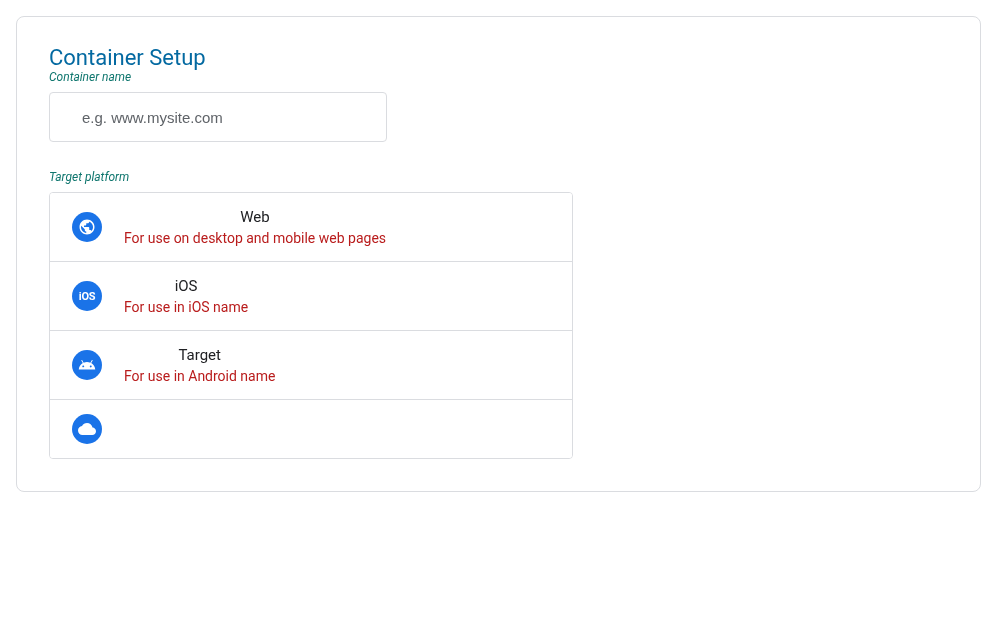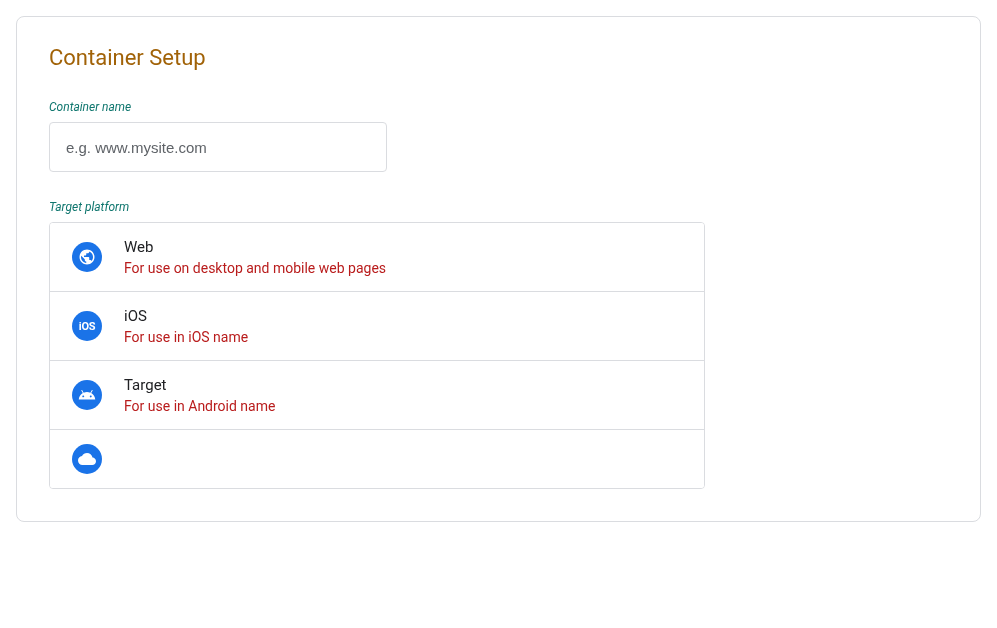--- a/index.html
+++ b/index.html
@@ -10,52 +10,52 @@
     }
     .card {
       border: 1px solid #dadce0;
       border-radius: 8px;
       padding: 28px 32px 32px 32px;
       max-width: 965px;
     }
     .page-title {
       font-size: 22px;
       font-weight: 400;
-      color: #a16207;
-      margin-bottom: 30px;
+      color: #0369a1;
     }
     .field-label {
       font-size: 12px;
       color: #0f766e;
       margin-bottom: 8px;
       font-weight: 400;
       font-style: italic;
     }
     .text-input {
       width: 338px;
       height: 50px;
-      padding: 0 16px;
+      padding: 0 32px;
       font-size: 15px;
       color: #202124;
       border: 1px solid #dadce0;
       border-radius: 4px;
       outline: none;
       background: #fff;
     }
     .text-input::placeholder {
       color: #5f6368;
     }
     .section-gap {
       margin-top: 28px;
     }
     .platform-list {
       border: 1px solid #dadce0;
       border-radius: 4px;
-      width: 656px;
+      width: 524px;
       overflow: hidden;
+      text-align: center;
     }
     .platform-item {
       display: flex;
       align-items: center;
       padding: 14px 22px;
       border-bottom: 1px solid #dadce0;
       cursor: pointer;
       background: #fff;
     }
     .platform-item:last-child {

